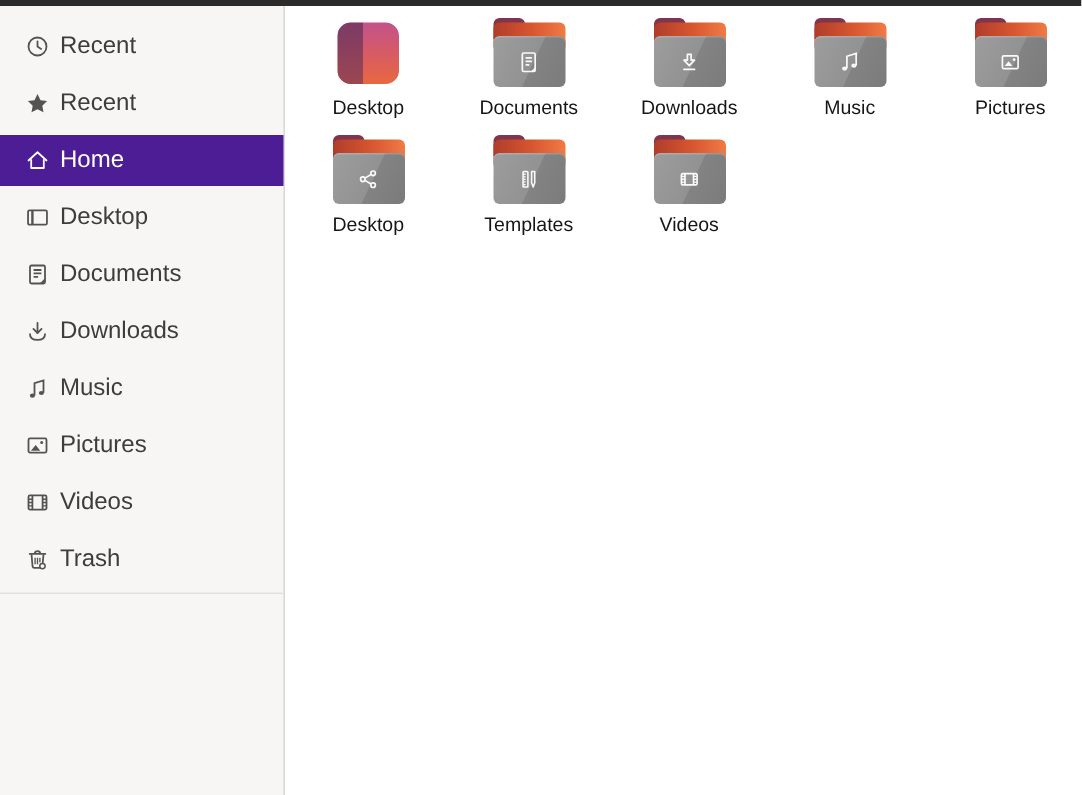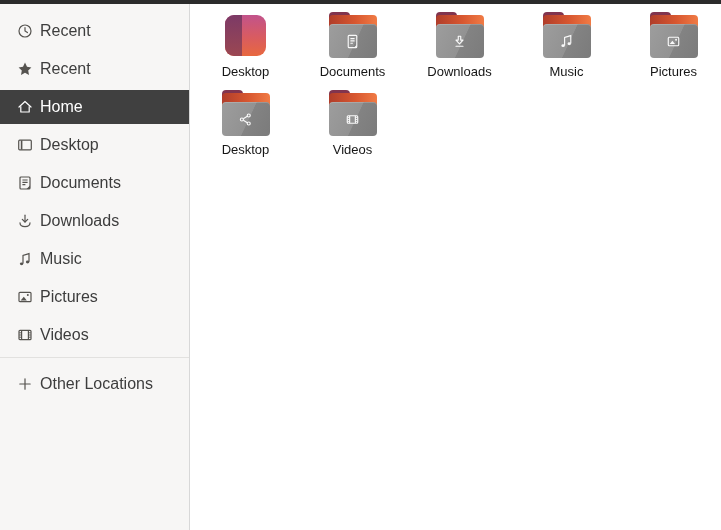--- a/index.html
+++ b/index.html
@@ -32,21 +32,21 @@
     font-size:16px;
     color:#3d3d3d;
     cursor:pointer;
     user-select:none;
   }
   .side-item .sicon {
     width:17px; height:17px; flex:0 0 17px;
     display:flex; align-items:center; justify-content:center;
     color:#55534f;
   }
-  .side-item.selected { background:#404040; color:#ffffff;text-align:right; }
+  .side-item.selected { background:#4c1d95; color:#ffffff;text-align:right; }
   .side-item.selected .sicon { color:#ffffff; }
   .side-sep {
     border-top:1px solid #e2e1df;
     margin:5px 0 9px 0;
   }
   .sicon svg { display:block; }
   
   .content {
     flex:1; background:#ffffff;
     padding:6px 0 0 2px;
@@ -195,31 +195,35 @@
       <span class="sicon">
         <svg width="16" height="16" viewBox="0 0 16 16" fill="none" stroke="currentColor" stroke-width="1.2">
           <rect x="2" y="3.3" width="12" height="9.4" rx="1"></rect>
           <path d="M4.6 3.5v9M11.4 3.5v9"></path>
           <path d="M2.2 5.8h2.2M2.2 8h2.2M2.2 10.2h2.2M11.6 5.8h2.2M11.6 8h2.2M11.6 10.2h2.2" stroke-width="0.9"></path>
         </svg>
       </span>
       <span>Videos</span>
     </div>
 
+    <div class="side-item">
+      <span class="sicon">
+        <svg width="16" height="16" viewBox="0 0 16 16" fill="none" stroke="currentColor" stroke-width="1.2">
+          <path d="M2.8 4.3h10.4" stroke-linecap="round"></path>
+          <path d="M6.2 4.1c0-1.1.8-1.7 1.8-1.7s1.8.6 1.8 1.7"></path>
+          <path d="M4 4.5l.7 8c.1.7.5 1.1 1.2 1.1h4.2c.7 0 1.1-.4 1.2-1.1l.7-8"></path>
+          <path d="M6.4 6.8v4.4M8 6.8v4.4M9.6 6.8v3" stroke-width="0.9"></path>
+          <circle cx="11.3" cy="12.4" r="1.8" fill="#f7f6f5" stroke-width="1"></circle>
+        </svg>
+      </span>
+      <span>Trash</span>
+    </div>
 
     <div class="side-sep"></div>
 
-    <div class="side-item">
-      <span class="sicon">
-        <svg width="16" height="16" viewBox="0 0 16 16" fill="none" stroke="currentColor" stroke-width="1.2">
-          <path d="M8 2.8v10.4M2.8 8h10.4" stroke-linecap="round"></path>
-        </svg>
-      </span>
-      <span>Other Locations</span>
-    </div>
 
   </aside>
 
   <main class="content">
     <div class="grid">
 
       <div class="cell">
         <div class="desktop-pad">
           <div class="desktop-ic"></div>
         </div>
@@ -295,20 +299,34 @@
               <path d="M7.7 9.2l4.2-2.6M7.7 10.8l4.2 2.6"></path>
               <circle cx="6.2" cy="10" r="1.6"></circle>
               <circle cx="13.4" cy="5.8" r="1.6"></circle>
               <circle cx="13.4" cy="14.2" r="1.6"></circle>
             </svg>
           </div>
         </div>
         <div class="flabel">Desktop</div>
       </div>
 
+      <div class="cell">
+        <div class="folder">
+          <div class="ftab"></div>
+            <div class="fback"></div>
+          <div class="ffront">
+            <svg width="19" height="19" viewBox="0 0 20 20" fill="none" stroke="#fff" stroke-width="1.1">
+              <rect x="6" y="4.5" width="3.4" height="11" rx="0.5"></rect>
+              <path d="M6.2 6.5h1.6M6.2 8.3h1.6M6.2 10.1h1.6M6.2 11.9h1.6M6.2 13.7h1.6" stroke-width="0.9"></path>
+              <path d="M12 4.5h2.2v8l-1.1 3-1.1-3z" stroke-linejoin="round"></path>
+            </svg>
+          </div>
+        </div>
+        <div class="flabel">Templates</div>
+      </div>
 
       <div class="cell">
         <div class="folder">
           <div class="ftab"></div>
             <div class="fback"></div>
           <div class="ffront">
             <svg width="19" height="19" viewBox="0 0 20 20" fill="none" stroke="#fff" stroke-width="1.2">
               <rect x="4.5" y="6" width="11" height="8" rx="1"></rect>
               <path d="M7 6.2v7.6M13 6.2v7.6"></path>
               <path d="M4.8 8h2M4.8 10h2M4.8 12h2M13.2 8h2M13.2 10h2M13.2 12h2" stroke-width="0.9"></path>

